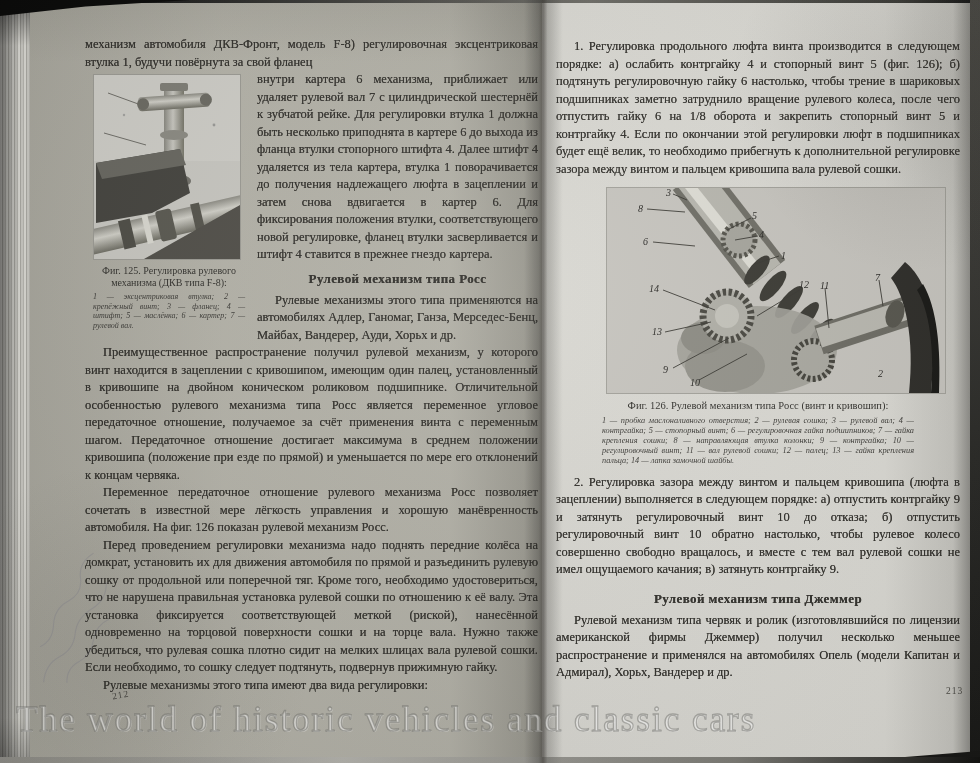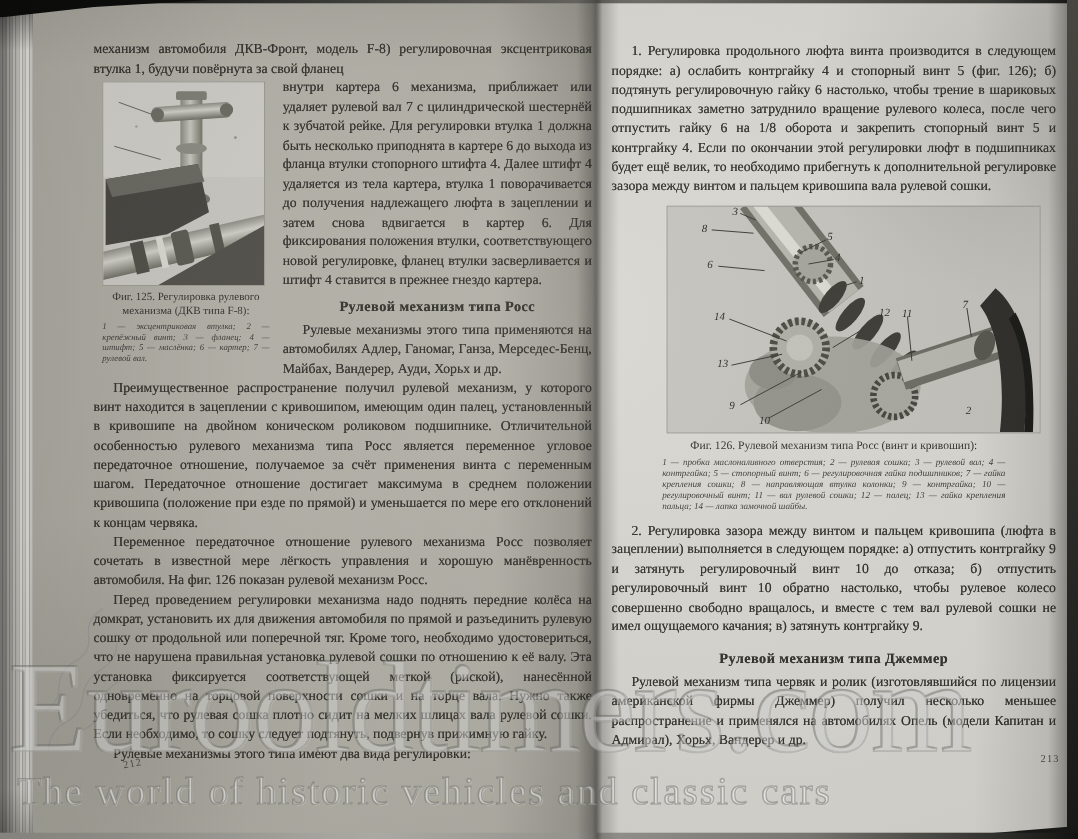--- a/index.html
+++ b/index.html
@@ -236,17 +236,16 @@
     </g>
   </svg>
 
   <div class="top-edge"></div>
   <div class="corner-tl"></div>
   <div class="edge-right"></div>
   <div class="corner-br"></div>
   <div class="edge-bottom"></div>
 
   <div class="wm">
-    <div class="wm-site">Eurooldtimers.com</div>
     <div class="wm-tag">The world of historic vehicles and classic cars</div>
   </div>
 
 </div>
 
 </body></html>

